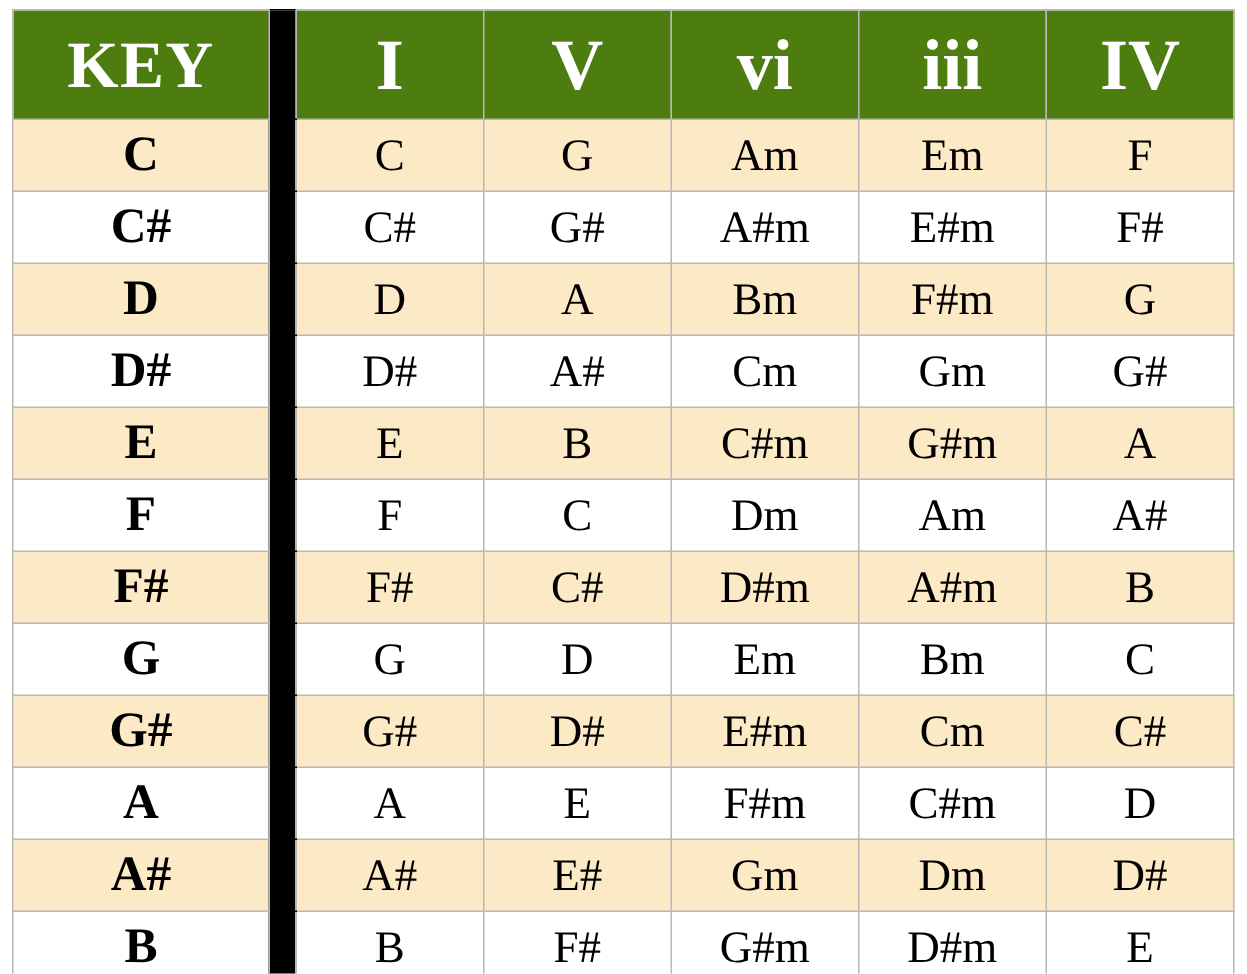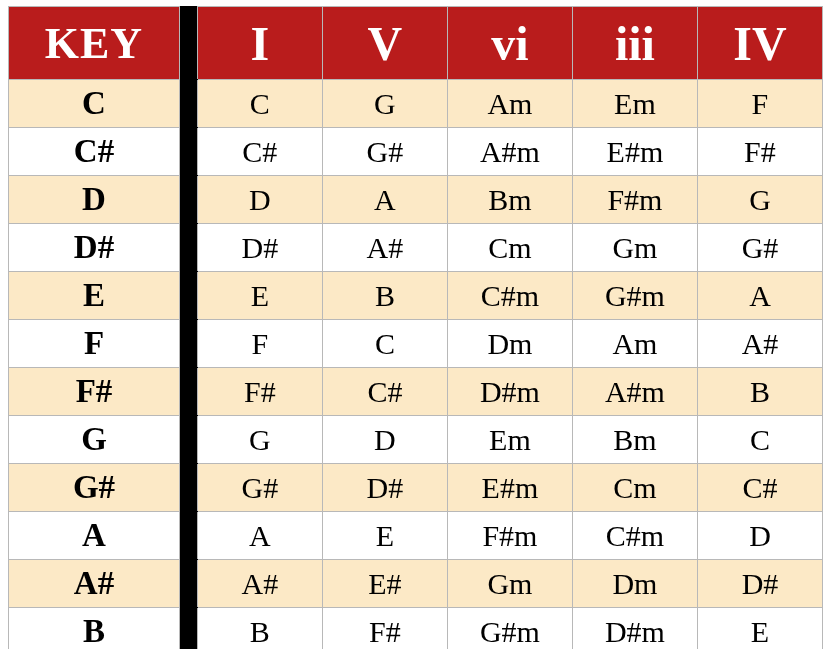--- a/index.html
+++ b/index.html
@@ -27,21 +27,21 @@
   table.chord-table th,
   table.chord-table td {
     border: 1px solid #b8b8b8;
     text-align: center;
     vertical-align: middle;
     padding: 0;
   }
 
   
   table.chord-table thead th {
-    background: #b91c1c;
+    background: #4d7c0f;
     color: #ffffff;
     font-weight: bold;
     font-size: 48px;
     height: 72px;
   }
   table.chord-table thead th.key-head {
     font-size: 44px;
     letter-spacing: 1px;
   }
 

